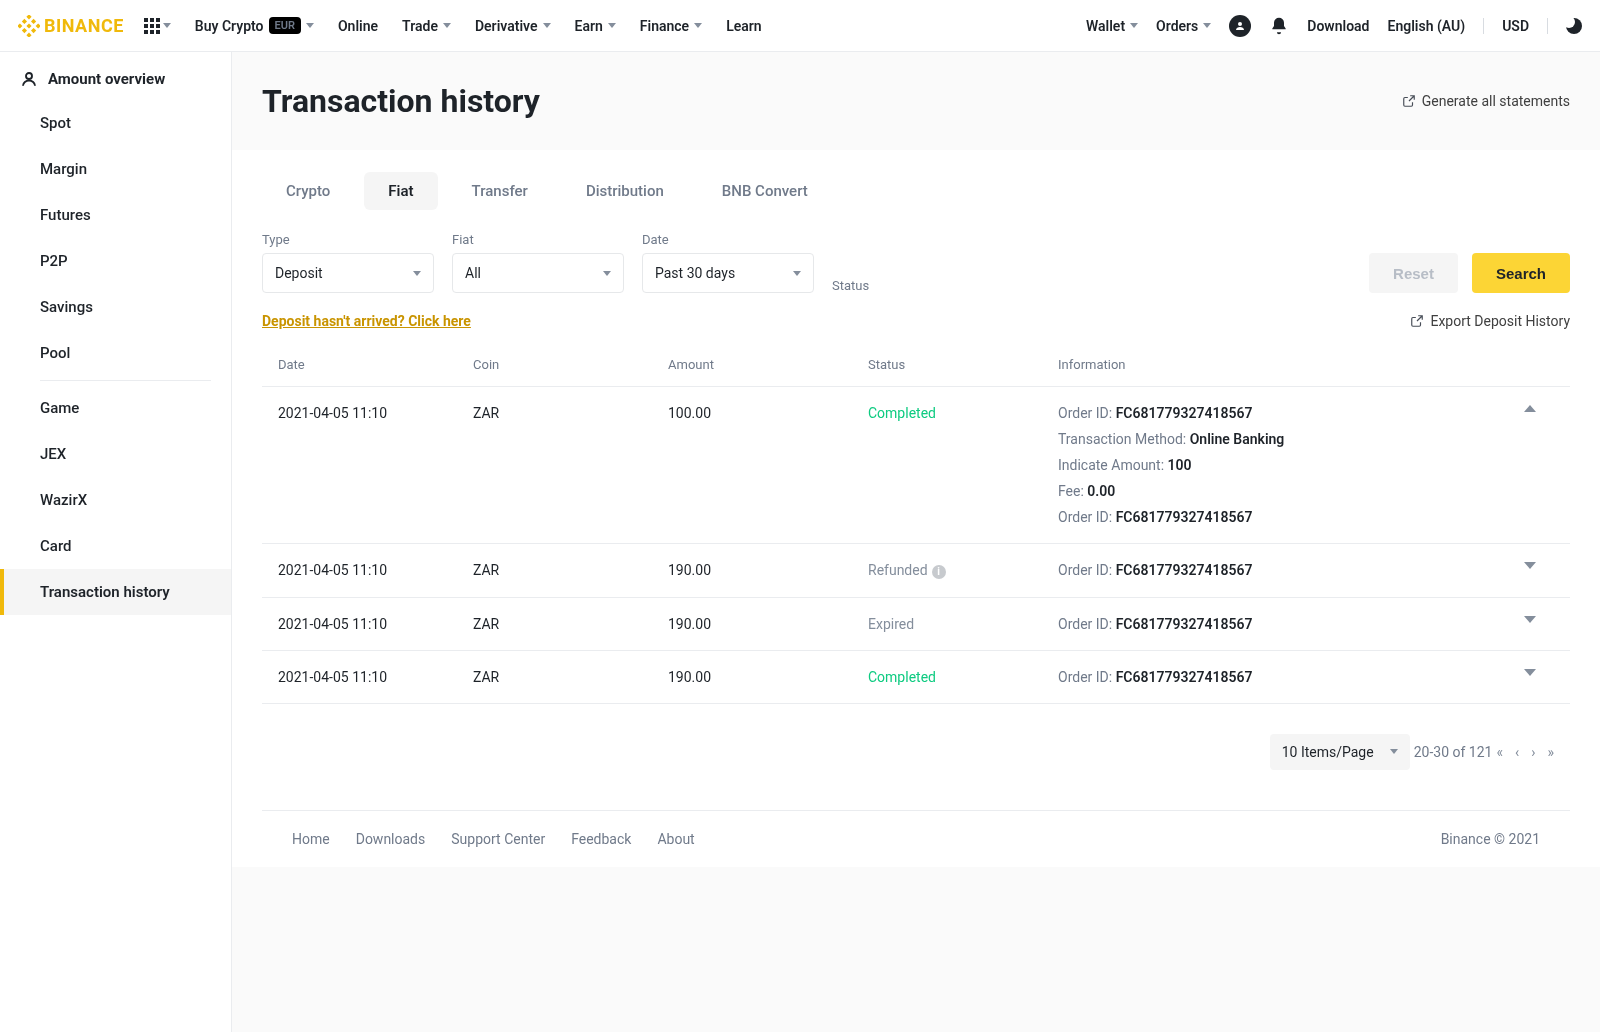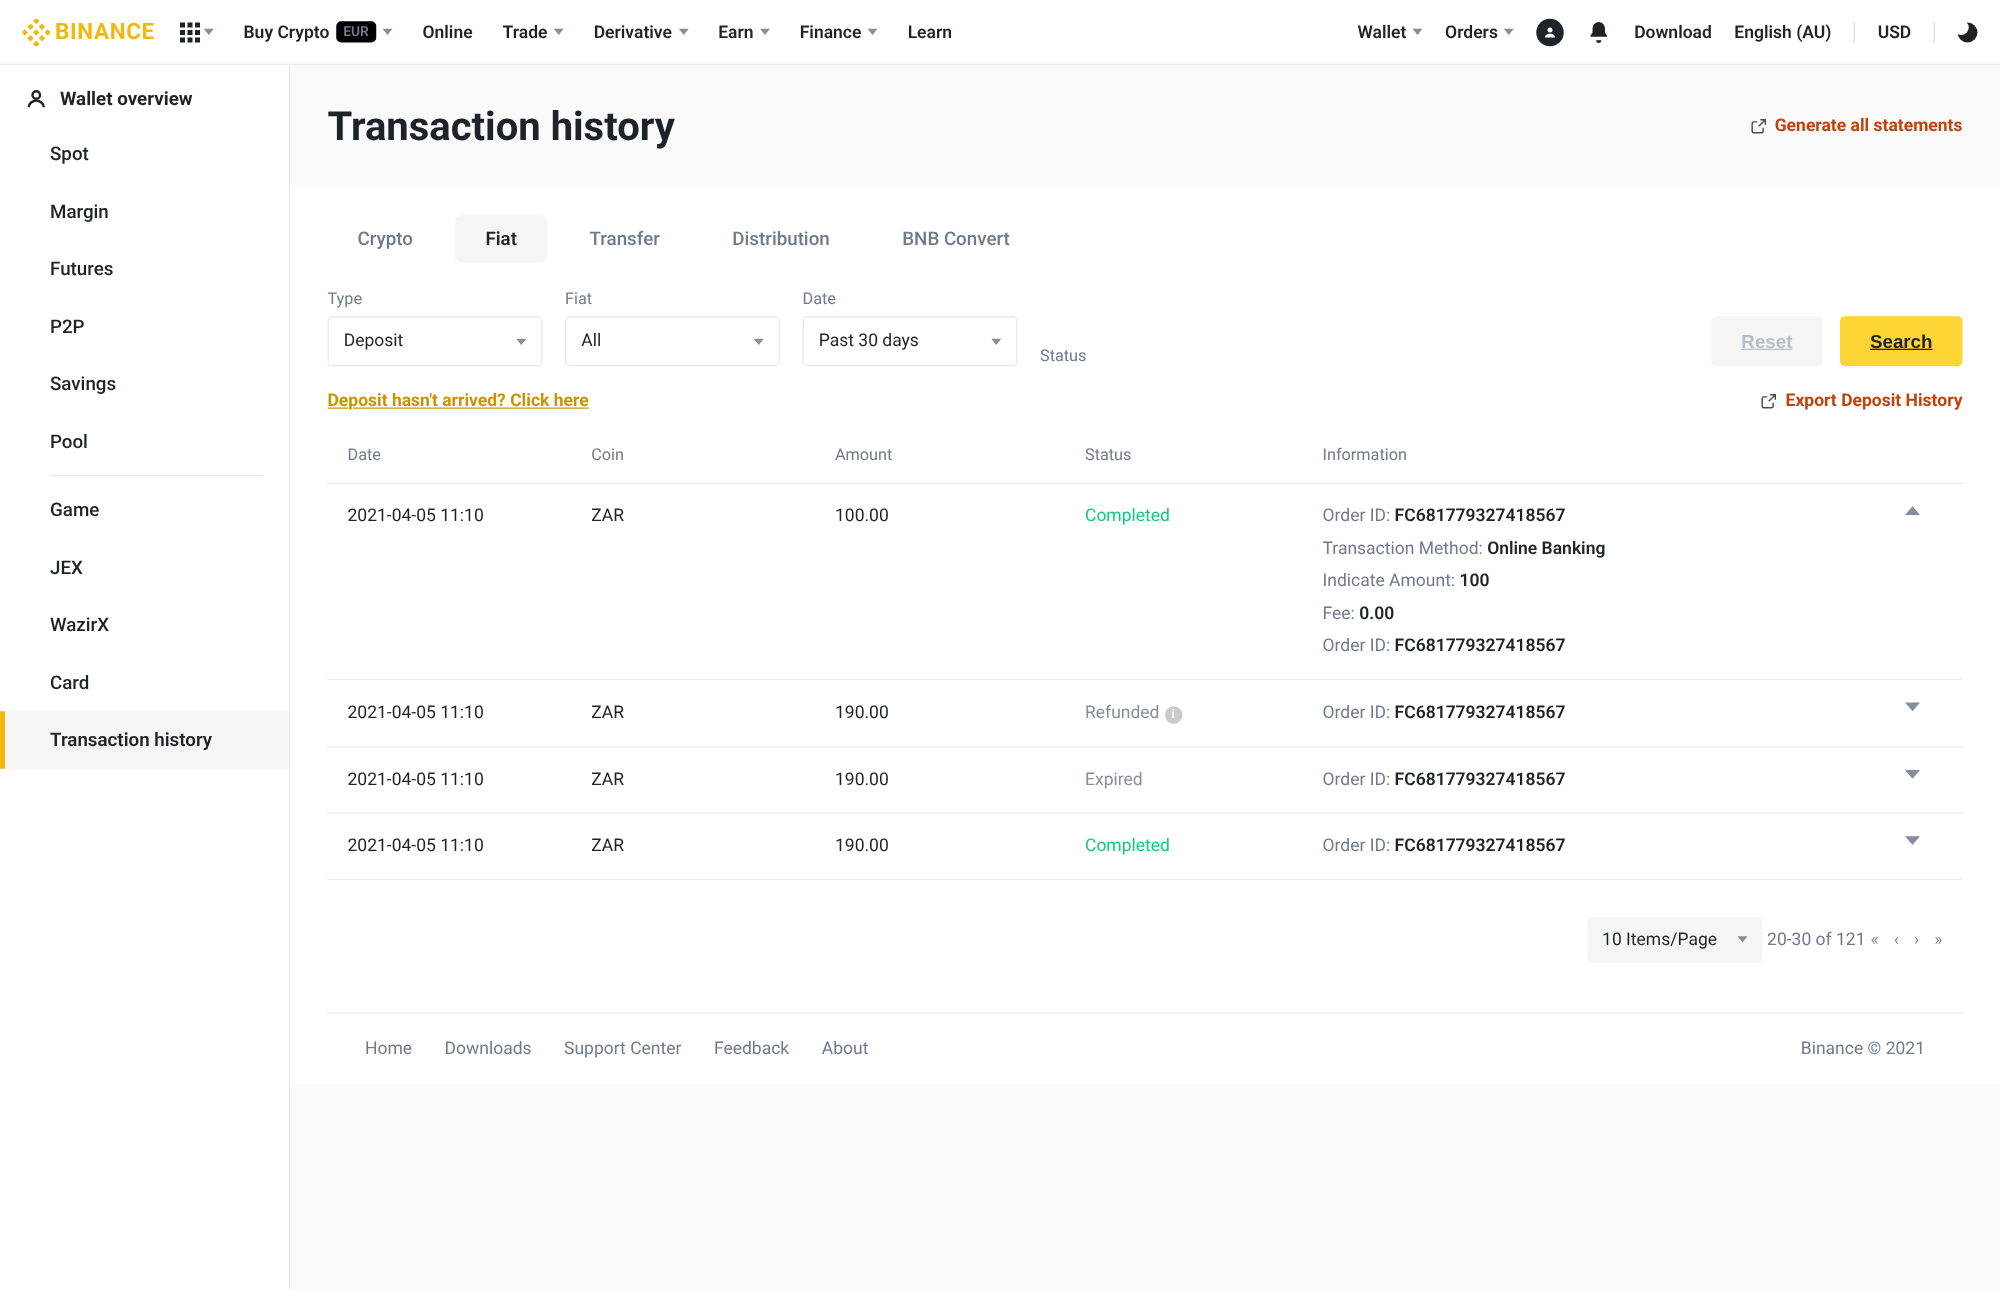--- a/index.html
+++ b/index.html
@@ -30,34 +30,34 @@
 .sb-head{ display:flex;align-items:center;gap:10px;padding:0 20px 12px;font-weight:700;font-size:15px;}
 .sb-list{ list-style:none; }
 .sb-item{ padding:14px 20px 14px 40px; font-size:15px; color:#1E2329; cursor:pointer; font-weight:500;}
 .sb-sep{ height:1px;background:#eaecef;margin:4px 20px 4px 40px;}
 .sb-item.active{ background:#f5f5f5; position:relative; font-weight:600;}
 .sb-item.active::before{ content:"";position:absolute;left:0;top:0;bottom:0;width:4px;background:#F0B90B;}
 
 .main{ flex:1; background:#fafafa; }
 .page-head{ display:flex;align-items:center;justify-content:space-between;padding:30px 30px 30px; }
 .page-title{ font-size:32px;font-weight:700;}
-.link-action{ display:flex;align-items:center;gap:6px;color:#c2410c;font-size:14px;cursor:pointer;font-weight:700;}
+.link-action{ display:flex;align-items:center;gap:6px;color:#404040;font-size:14px;cursor:pointer;font-weight:400;}
 .link-action svg{width:14px;height:14px;}
 
 .panel{ background:#fff; margin:0; padding:22px 30px 0; }
 .tabs{ display:flex;gap:10px;margin-bottom:22px;}
 .tab{ padding:10px 24px;border-radius:6px;font-size:15px;color:#707a8a;cursor:pointer;font-weight:500;}
 .tab.active{ background:#f5f5f5;color:#1E2329;font-weight:600;}
 
 .filters{ display:flex;gap:18px;align-items:flex-end;margin-bottom:20px;}
 .filter{ display:flex;flex-direction:column;gap:6px;}
 .filter label{ font-size:13px;color:#707a8a;}
 .select{ width:172px;height:40px;border:1px solid #e6e8ea;border-radius:4px;display:flex;align-items:center;justify-content:space-between;padding:0 12px;cursor:pointer;font-size:14px;}
 .filter-actions{ margin-left:auto;display:flex;gap:14px;}
-.btn{ height:40px;padding:0 24px;border:none;border-radius:4px;font-size:15px;font-weight:600;cursor:pointer;text-decoration:underline;}
+.btn{ height:40px;padding:0 24px;border:none;border-radius:4px;font-size:15px;font-weight:600;cursor:pointer;}
 .btn-reset{ background:#f5f5f5;color:#b7bdc6;}
 .btn-search{ background:#FCD535;color:#1E2329;}
 
 .subrow{ display:flex;justify-content:space-between;align-items:center;margin-bottom:14px;}
 .link-warn{ color:#C99400;font-weight:700;text-decoration:underline;font-size:14px;cursor:pointer;}
 
 .table{ width:100%; }
 .thead{ display:flex;padding:14px 16px;color:#707a8a;font-size:13px;border-bottom:1px solid #eaecef;}
 .c-date{width:195px;}
 .c-coin{width:195px;}
@@ -183,21 +183,21 @@
 </div>
 
 <div class="app">
 
   <div class="sidebar">
     <div class="sb-head">
       <svg width="18" height="18" viewBox="0 0 24 24" fill="none" stroke="#1E2329" stroke-width="2.5">
           <circle cx="12" cy="8" r="4"></circle>
           <path d="M4 21c0-4 4-7 8-7s8 3 8 7"></path>
         </svg>
-      <span>Wallet overview</span>
+      <span>Amount overview</span>
     </div>
     <ul class="sb-list">
       <li class="sb-item"><span>Spot</span></li>
       <li class="sb-item"><span>Margin</span></li>
       <li class="sb-item"><span>Futures</span></li>
       <li class="sb-item"><span>P2P</span></li>
       <li class="sb-item"><span>Savings</span></li>
       <li class="sb-item"><span>Pool</span></li>
       <li class="sb-sep"></li>
       <li class="sb-item"><span>Game</span></li>

